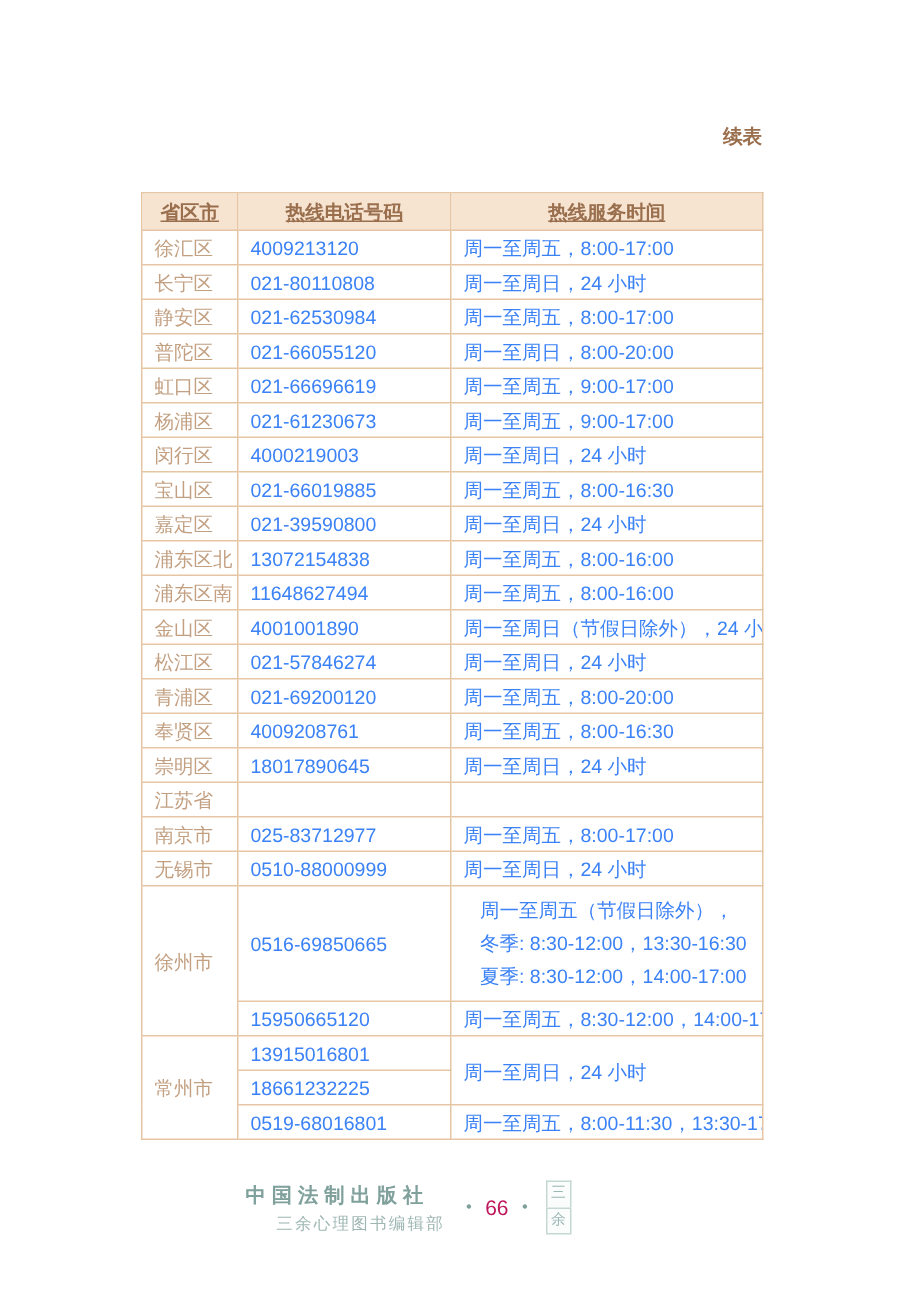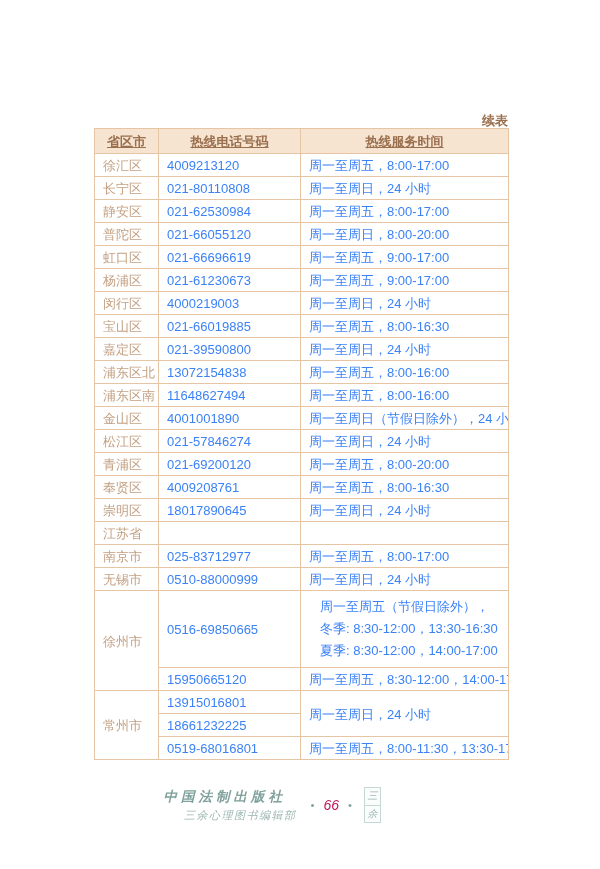--- a/index.html
+++ b/index.html
@@ -6,21 +6,21 @@
   html,body { background:#ffffff; }
   .page {
     position:relative;
     width:600px; height:869px;
     background:#ffffff;
     font-family:"Liberation Sans","DejaVu Sans",sans-serif;
     overflow:hidden;
   }
   .continued-label {
     position:absolute;
-    top:112px; right:92px;
+    top:82px; right:92px;
     font-size:13px; font-weight:bold;
     color:#9a6f4e;
   }
   table.hotline {
     position:absolute;
     left:94px; top:128px;
     width:414px;
     border-collapse:collapse;
     table-layout:fixed;
   }
@@ -46,21 +46,20 @@
   tr.std    { height:23px; }
   td.time-multi { white-space:normal; padding-top:5px; padding-bottom:5px;padding-left:19px; }
   td.time-multi div { line-height:22px; white-space:nowrap; }
   .footer {
     position:absolute;
     top:787px; left:0; width:600px;
     display:flex;
     justify-content:center;
     align-items:center;
     padding-right:66px;
-    font-style:italic;
   }
   .pub-block { text-align:center; }
   .pub-line1 {
     font-size:13.5px; font-weight:bold;
     color:#7fa09b; letter-spacing:4px;
   }
   .pub-line2 {
     font-size:11px;
     color:#9db7b2; letter-spacing:1.5px;
     margin-top:2px;

